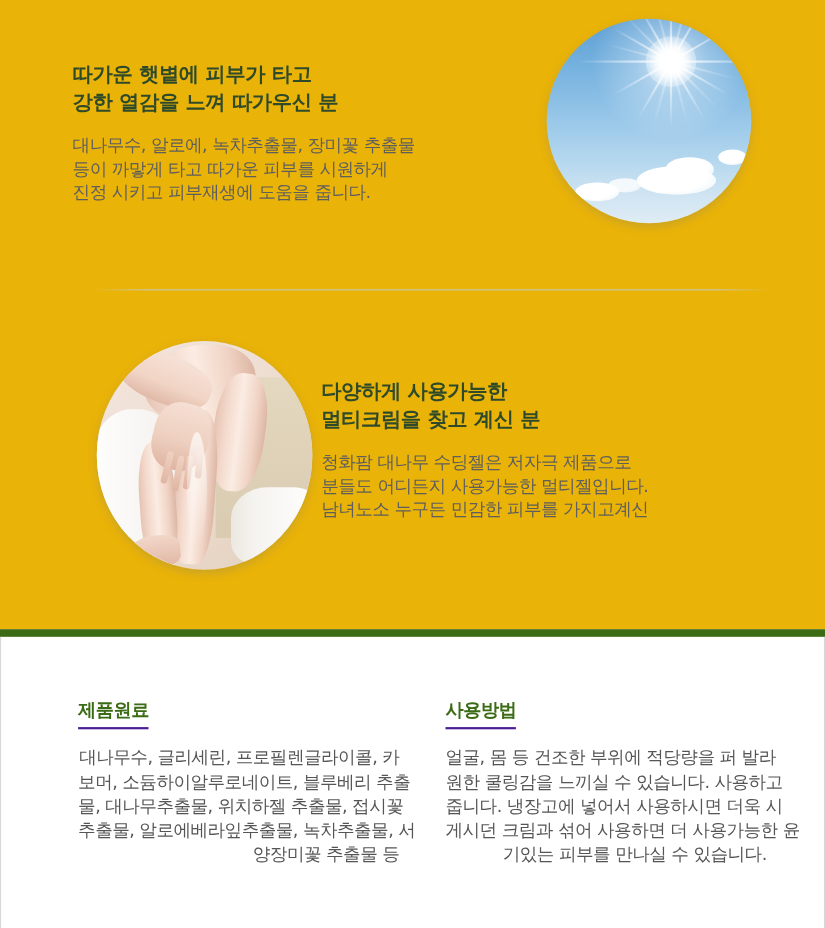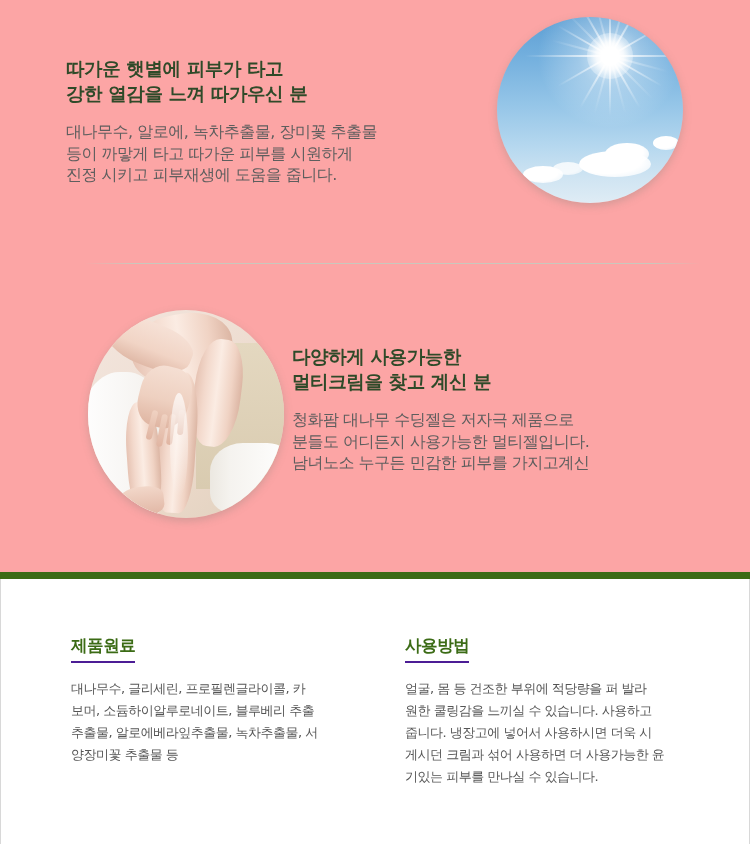--- a/index.html
+++ b/index.html
@@ -19,21 +19,21 @@
     height: 844px;
   }
 
   
   .upper {
     position: absolute;
     left: 0;
     top: 0;
     width: 750px;
     height: 572px;
-    background: #fca5a5;
+    background: #eab308;
   }
 
   
   .block-one {
     position: absolute;
     left: 0;
     top: 0;
     width: 750px;
     height: 259px;
   }
@@ -367,24 +367,25 @@
     display: inline-block;
     font-size: 16.5px;
     font-weight: 700;
     color: #3b6b15;
     letter-spacing: -0.4px;
     padding-bottom: 4px;
     border-bottom: 2px solid #4c1d95;
   }
   p.info-body {
     margin: 15px 0 0 0;
-    font-size: 13px;
+    font-size: 16px;
     line-height: 22px;
     color: #555555;
     letter-spacing: -0.5px;
+    text-align: right;
   }
   p.info-body span.ln {
     display: block;
     white-space: nowrap;
   }
 </style>
 </head>
 <body>
 
 <div class="page">
@@ -470,20 +471,21 @@
 
   <div class="green-bar"></div>
 
   <div class="lower">
 
     <div class="info-col left">
       <h3 class="info-title">제품원료</h3>
       <p class="info-body">
         <span class="ln">대나무수, 글리세린, 프로필렌글라이콜, 카</span>
         <span class="ln">보머, 소듐하이알루로네이트, 블루베리 추출</span>
+        <span class="ln">물, 대나무추출물, 위치하젤 추출물, 접시꽃</span>
         <span class="ln">추출물, 알로에베라잎추출물, 녹차추출물, 서</span>
         <span class="ln">양장미꽃 추출물 등</span>
       </p>
     </div>
 
     <div class="info-col right">
       <h3 class="info-title">사용방법</h3>
       <p class="info-body">
         <span class="ln">얼굴, 몸 등 건조한 부위에 적당량을 퍼 발라</span>
         <span class="ln">원한 쿨링감을 느끼실 수 있습니다. 사용하고</span>

